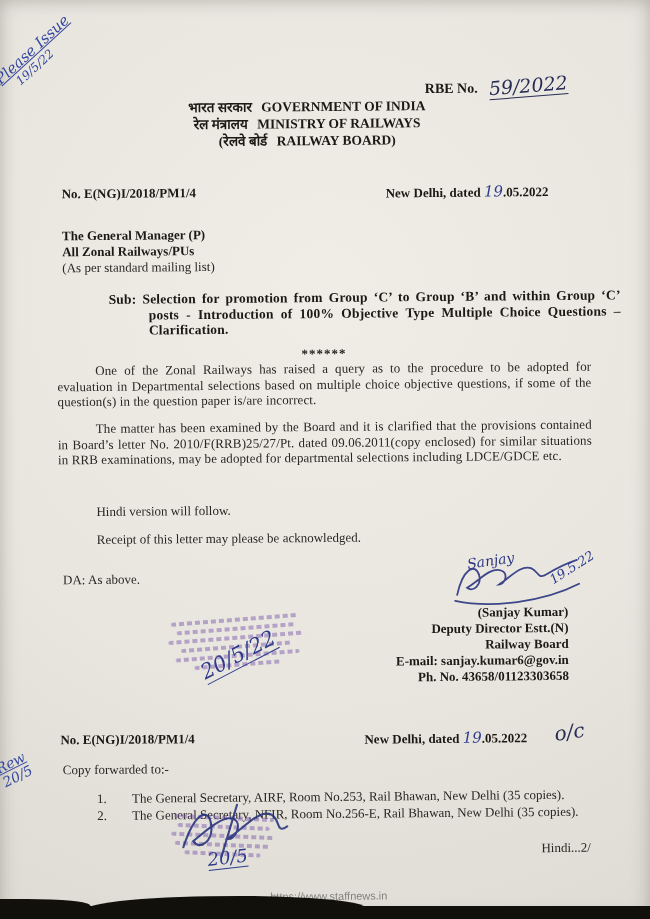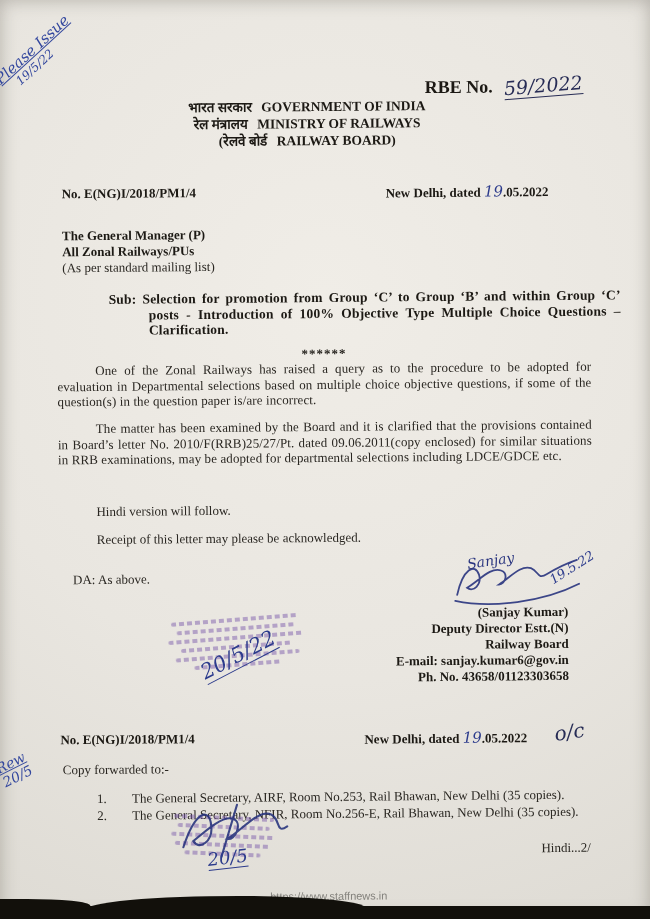--- a/index.html
+++ b/index.html
@@ -67,21 +67,21 @@
 
 <div class="scan">
   <div class="content">
 
     <div class="abs hand notelines" style="left:-6px;top:38px;transform:rotate(-42deg);font-size:15px;color:#33479e;">
       <div style="text-decoration:underline;">Please Issue</div>
       <div style="font-size:12px;padding-left:14px;">19/5/22</div>
     </div>
 
     <div class="abs" style="left:428px;top:76px;white-space:nowrap;">
-      <span class="b" style="font-size:18px;">RBE No.</span>
+      <span class="b" style="font-size:14px;">RBE No.</span>
       <span class="hand ink-dark" style="font-size:19px;display:inline-block;transform:rotate(-4deg);margin-left:8px;border-bottom:1.5px solid #272c55;">59/2022</span>
     </div>
 
     <div class="abs letterhead center" style="left:10px;top:98px;width:600px;">
       <div class="row">
         <span class="b">भारत सरकार</span>
         <span class="b">GOVERNMENT OF INDIA</span>
       </div>
       <div class="row">
         <span class="b">रेल मंत्रालय</span>
@@ -109,21 +109,21 @@
       <span>Sub:</span>
       <span>Selection for promotion from Group ‘C’ to Group ‘B’ and within Group ‘C’ posts - Introduction of 100% Objective Type Multiple Choice Questions – Clarification.</span>
     </div>
 
     <div class="abs b center" style="left:58px;top:346px;width:534px;letter-spacing:1px;">******</div>
 
     <div class="abs para just" style="left:58px;top:361px;width:534px;">One of the Zonal Railways has raised a query as to the procedure to be adopted for evaluation in Departmental selections based on multiple choice objective questions, if some of the question(s) in the question paper is/are incorrect.</div>
     <div class="abs para just" style="left:58px;top:419px;width:534px;">The matter has been examined by the Board and it is clarified that the provisions contained in Board’s letter No. 2010/F(RRB)25/27/Pt. dated 09.06.2011(copy enclosed) for similar situations in RRB examinations, may be adopted for departmental selections including LDCE/GDCE etc.</div>
     <div class="abs" style="left:96px;top:502px;">Hindi version will follow.</div>
     <div class="abs" style="left:96px;top:530px;">Receipt of this letter may please be acknowledged.</div>
-    <div class="abs" style="left:72px;top:570px;">DA: As above.</div>
+    <div class="abs" style="left:62px;top:570px;">DA: As above.</div>
 
     <div class="abs" style="left:450px;top:556px;width:140px;height:54px;">
       <span class="hand" style="position:absolute;left:16px;top:-2px;font-size:14px;transform:rotate(-8deg);color:#2a357f;">Sanjay</span>
       <svg class="scrawl" width="134" height="54" viewBox="0 0 134 54">
         <g fill="none" stroke="#2a357f" stroke-width="1.8" stroke-linecap="round" opacity="0.9">
           <path d="M6 40 C 12 14, 24 8, 28 20 C 31 30, 22 38, 16 33 C 28 26, 40 12, 50 16 C 58 19, 54 30, 48 30 C 58 24, 70 10, 80 14 C 88 17, 86 26, 96 20 C 104 15, 114 10, 126 6"></path>
           <path d="M4 46 C 40 54, 92 48, 128 30"></path>
         </g>
       </svg>
       <span class="hand" style="position:absolute;left:96px;top:6px;font-size:13px;display:inline-block;transform:rotate(-32deg);white-space:nowrap;">19.5.22</span>

